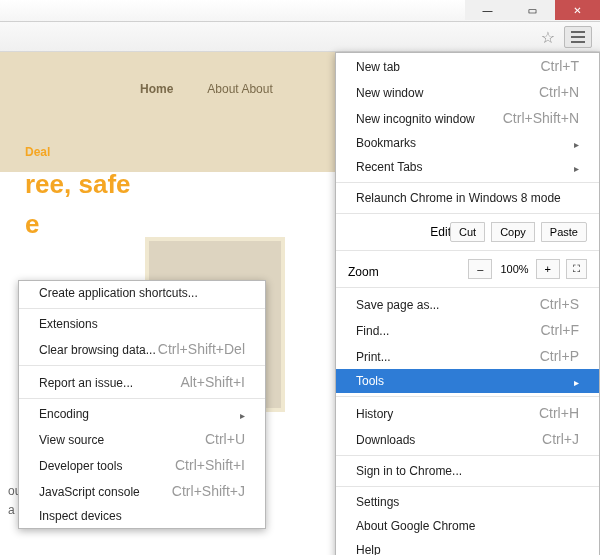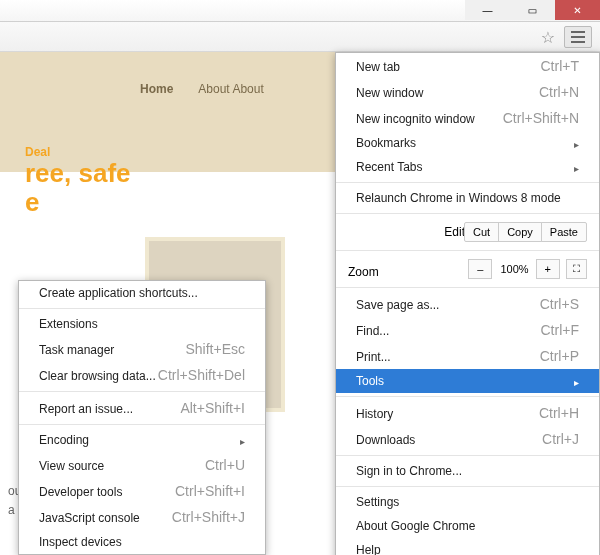--- a/index.html
+++ b/index.html
@@ -8,37 +8,37 @@
 .winbtns{position:absolute;right:0;top:0;display:flex}
 .winbtn{width:45px;height:20px;display:flex;align-items:center;justify-content:center;font-size:10px}
 .winbtn.min{background:#f0f0f0}
 .winbtn.max{background:#f0f0f0}
 .winbtn.close{background:#c75050;color:#fff}
 .toolbar{height:30px;background:linear-gradient(#f9f9f9,#f0f0f0);border-bottom:1px solid #d8d8d8;position:relative}
 .star{position:absolute;right:45px;top:6px;font-size:16px;color:#888}
 .hamburger{position:absolute;right:8px;top:4px;width:28px;height:22px;background:#e8e8e8;border:1px solid #bbb;border-radius:2px;display:flex;flex-direction:column;justify-content:center;align-items:center;gap:3px}
 .hamburger span{width:14px;height:2px;background:#666}
 .page{position:absolute;top:52px;left:0;right:0;bottom:0;background:linear-gradient(180deg,#e8dcc0 0%,#e8dcc0 120px,#fff 120px)}
-.nav{padding:30px 0 0 140px;display:flex;gap:25px;color:#7a6a4a;font-size:13px}
+.nav{padding:30px 0 0 140px;display:flex;gap:34px;color:#7a6a4a;font-size:13px}
 .nav .active{font-weight:bold}
 .hero{padding:50px 0 0 25px;color:#f5a623;font-size:42px;font-weight:700;line-height:1.1}
-.hero .sub{font-size:26px;color:#f5a623;margin-top:0}
+.hero .sub{font-size:26px;color:#f5a623;margin-top:11px}
 .cursor{position:absolute;left:195px;top:260px;font-size:18px;color:#000}
 .sidetext{position:absolute;left:8px;bottom:35px;font-size:11px;color:#666;line-height:1.6}
 .heroimg{position:absolute;left:145px;top:185px;width:140px;height:175px;background:#ddd4c0;border:4px solid #f0e8d0}
 .watermark{position:absolute;top:180px;left:200px;font-size:60px;color:rgba(0,0,0,0.05);font-weight:bold;transform:rotate(-5deg);pointer-events:none}
 .menu{position:absolute;top:52px;right:0;width:265px;background:#fff;border:1px solid #b8b8b8;box-shadow:0 2px 8px rgba(0,0,0,0.3);z-index:10}
 .mi{padding:5px 20px;display:flex;justify-content:space-between;align-items:flex-end;color:#222;cursor:default}
 .mi .sc{color:#999;font-size:14px}
 .mi .arrow{color:#666;font-size:10px}
 .mi.hl{background:#2e7cd6;color:#fff}
 .mi.hl .arrow{color:#fff}
 .sep{height:1px;background:#e4e4e4;margin:3px 0}
 .editrow{padding:5px 12px;display:flex;justify-content:flex-end;align-items:center}
-.btngrp{display:flex;gap:0}
+.btngrp{display:flex;gap:7px}
 .btngrp button{border:1px solid #ccc;background:#fafafa;padding:3px 8px;font-size:11px;margin-left:-1px}
 .btngrp button:first-child{border-radius:2px 0 0 2px}
 .btngrp button:last-child{border-radius:0 2px 2px 0}
 .zoomrow{padding:5px 12px;display:flex;justify-content:space-between;align-items:flex-end}
 .zoomctl{display:flex;align-items:center;gap:0}
 .zoomctl .zb{border:1px solid #ccc;background:#fafafa;padding:3px 8px;font-size:11px;margin-left:-1px}
 .zoomctl .zv{padding:3px 8px;font-size:11px}
 .zoomctl .fs{border:1px solid #ccc;background:#fafafa;padding:3px 6px;margin-left:6px;font-size:10px}
 .submenu{position:absolute;top:280px;left:18px;width:248px;background:#fff;border:1px solid #b8b8b8;box-shadow:0 2px 8px rgba(0,0,0,0.3);z-index:9}
 </style>
@@ -83,24 +83,20 @@
 
 <div class="submenu">
   <div class="mi">
       <span>Create application shortcuts...</span>
     </div>
   <div class="sep"></div>
   <div class="mi">
       <span>Extensions</span>
     </div>
   <div class="mi">
-      <span>Task manager</span>
-      <span class="sc">Shift+Esc</span>
-    </div>
-  <div class="mi">
       <span>Clear browsing data...</span>
       <span class="sc">Ctrl+Shift+Del</span>
     </div>
   <div class="sep"></div>
   <div class="mi">
       <span>Report an issue...</span>
       <span class="sc">Alt+Shift+I</span>
     </div>
   <div class="sep"></div>
   <div class="mi">

